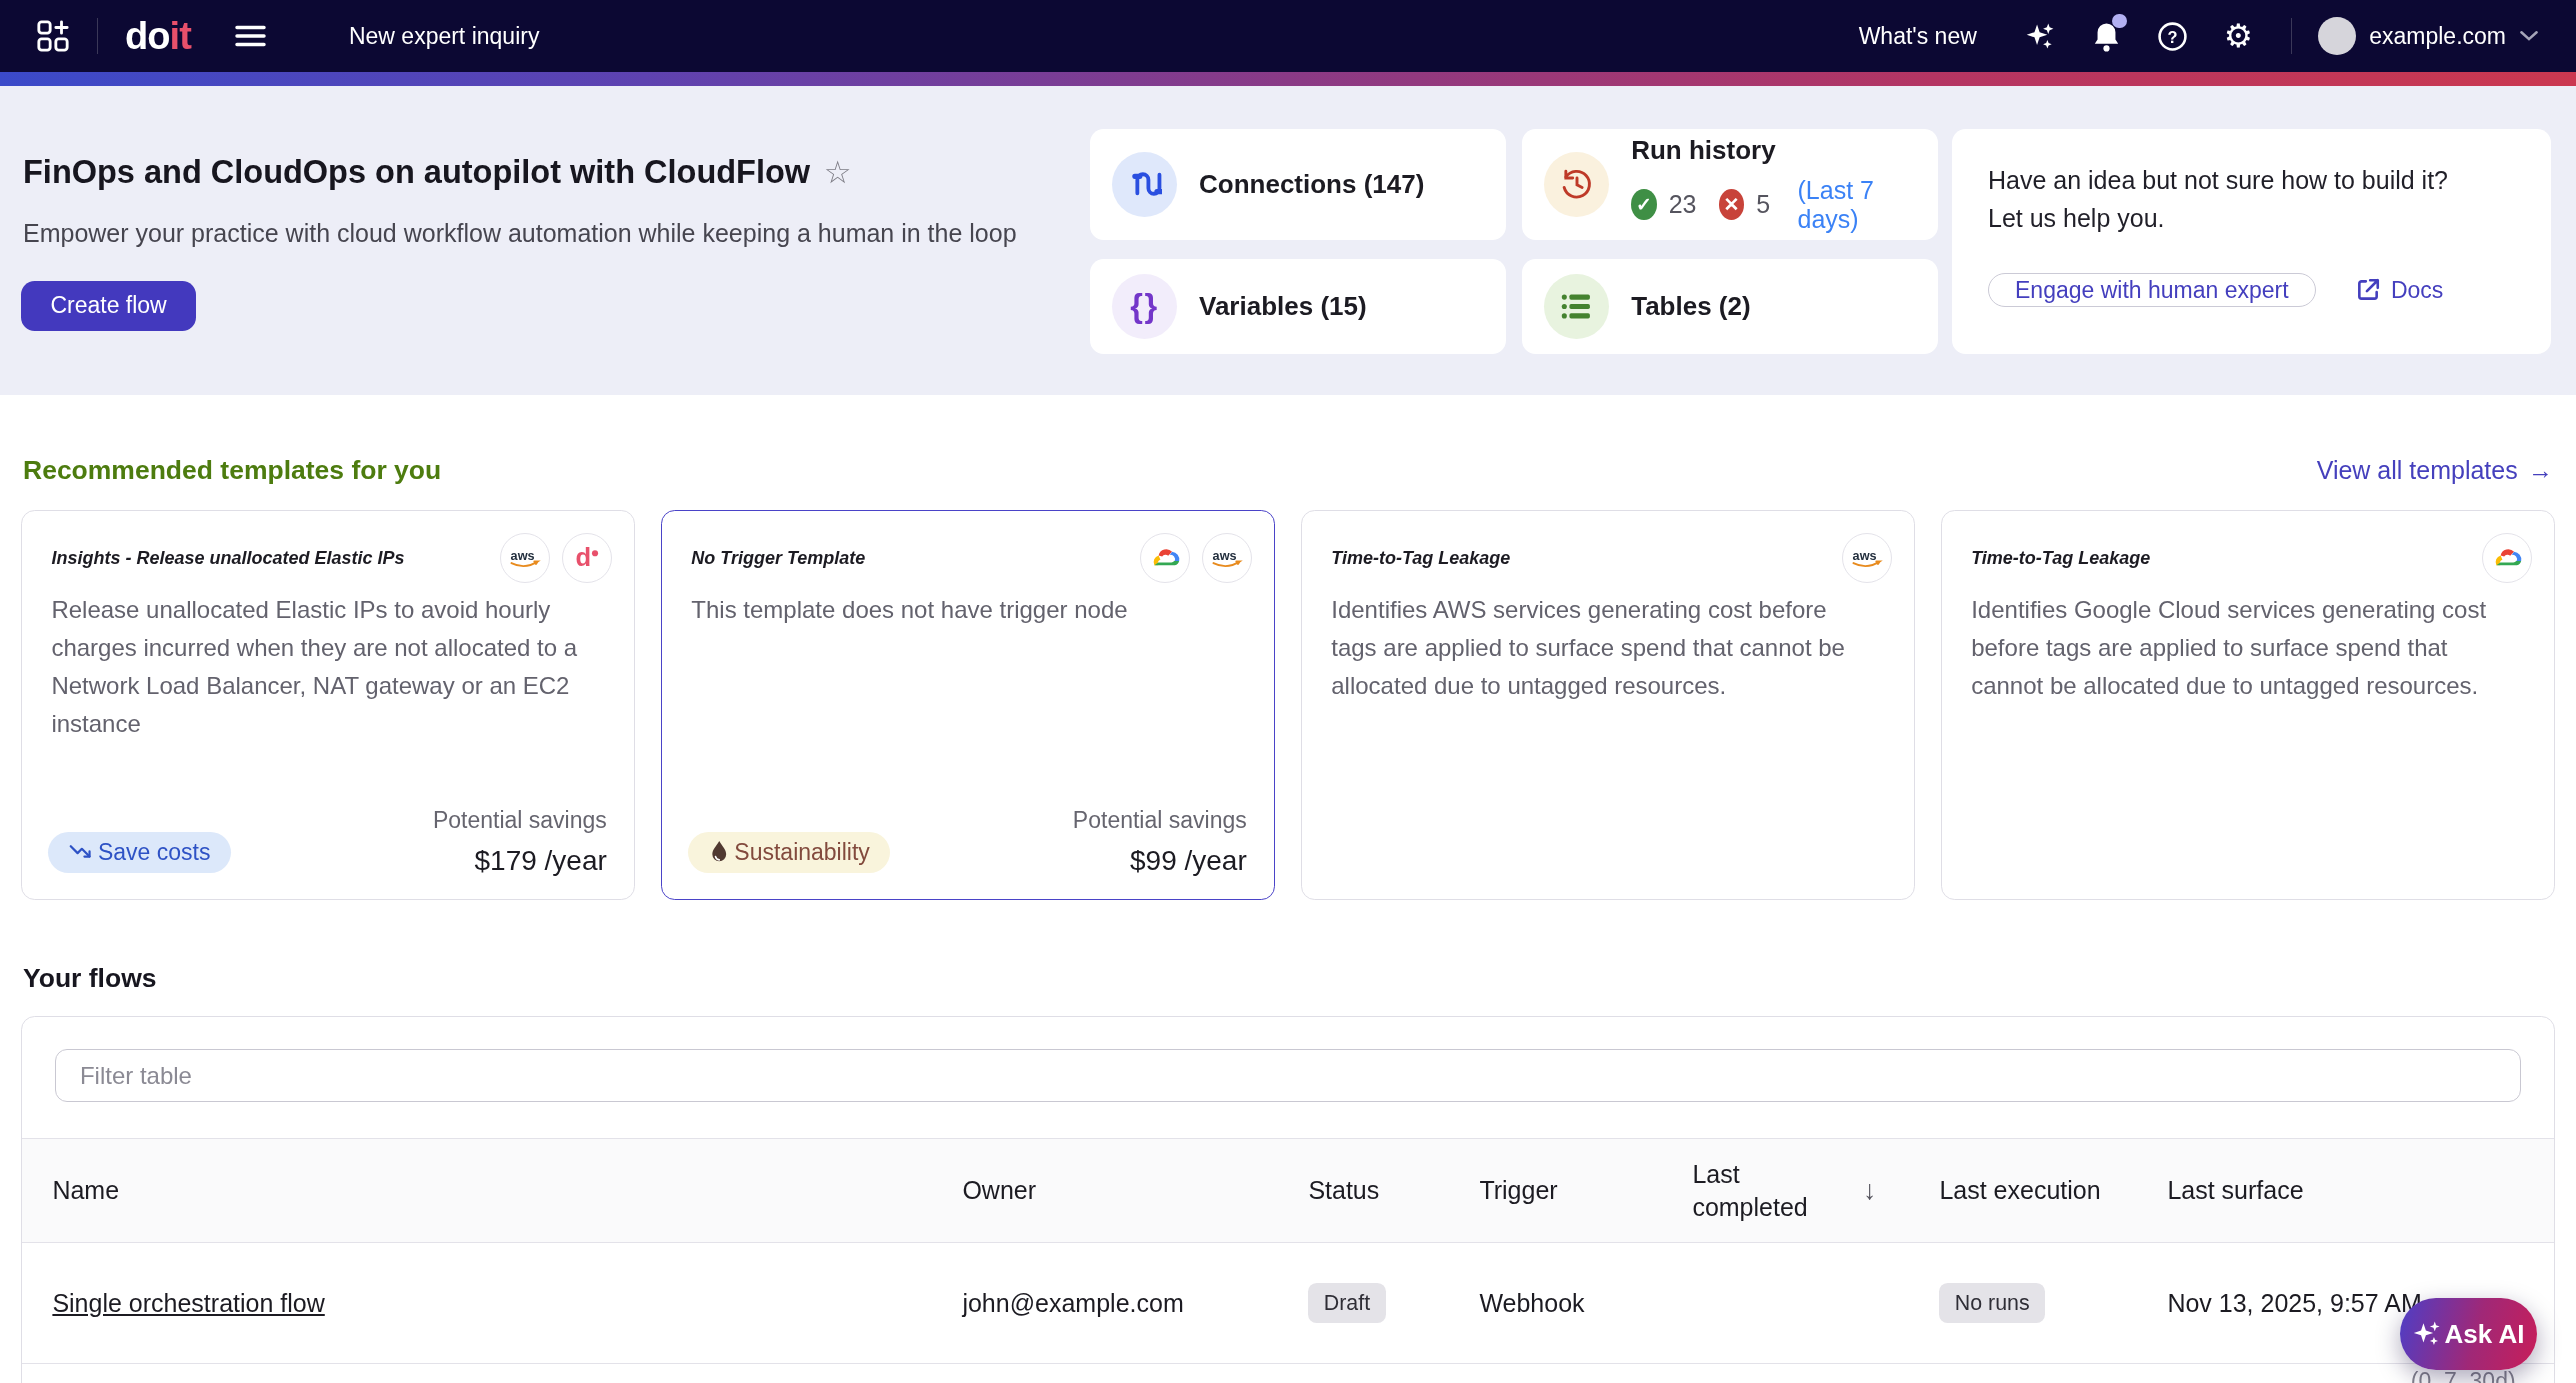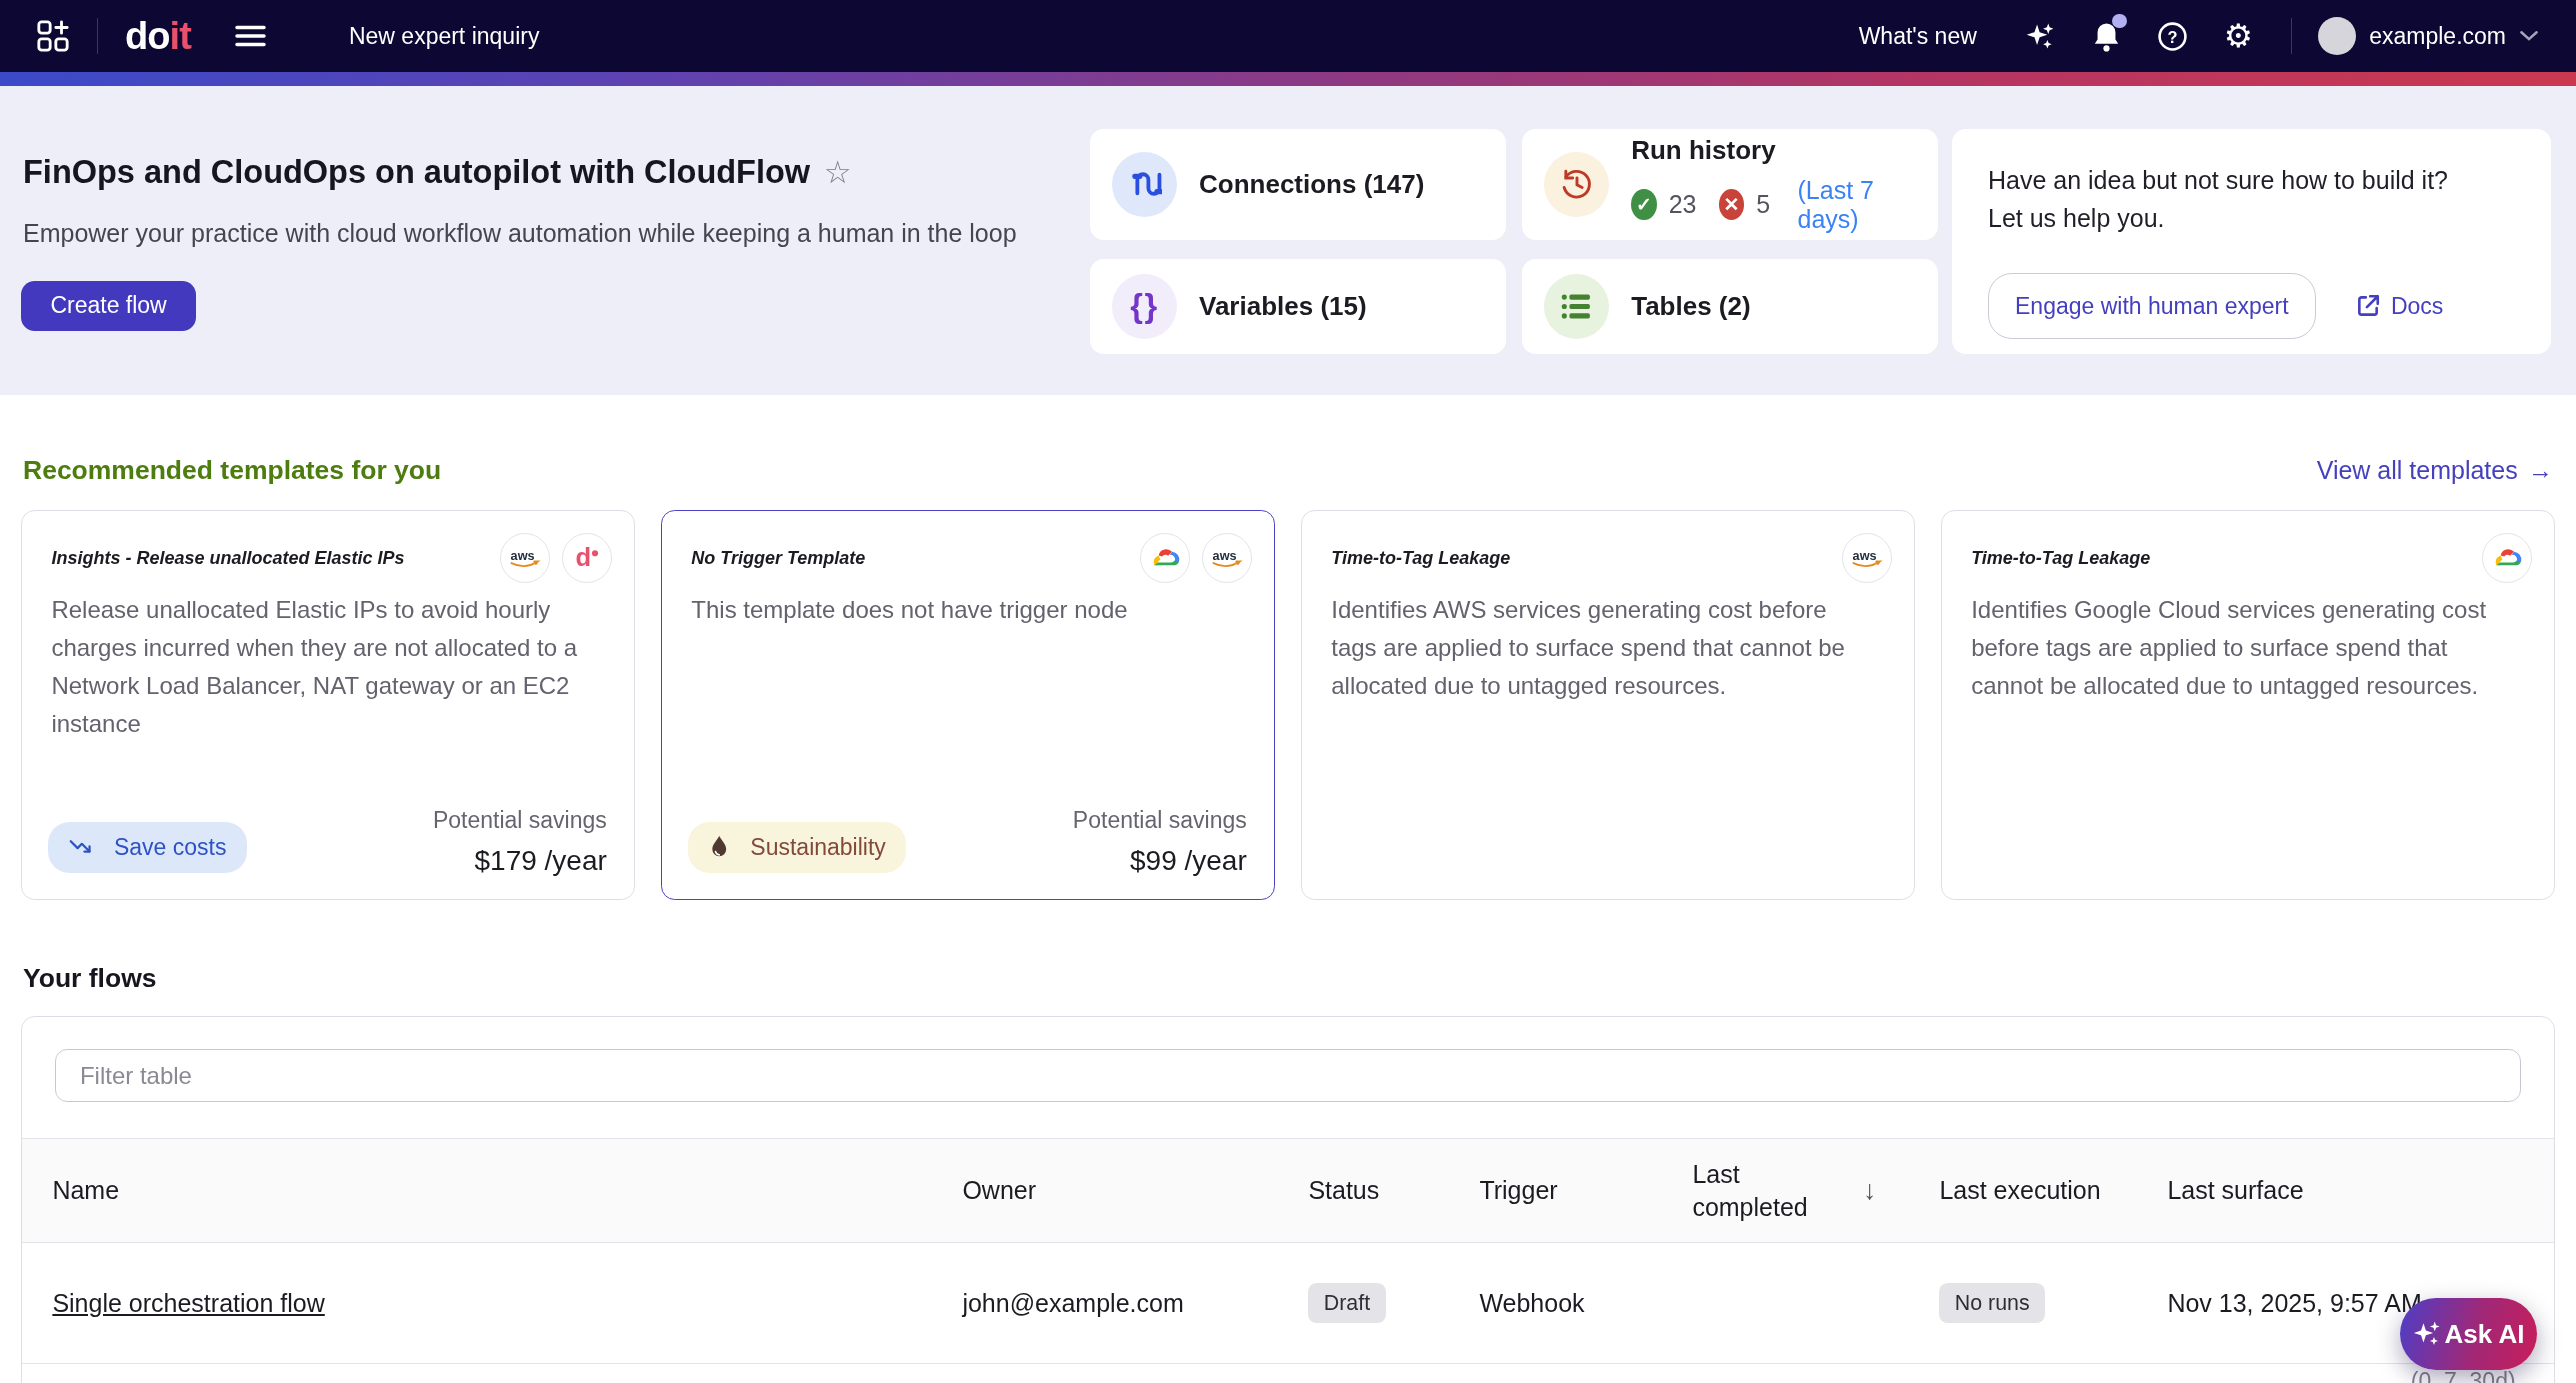--- a/index.html
+++ b/index.html
@@ -76,43 +76,43 @@
   .dot-red { background: #C8433A; }
   .run-period { color: #3b82f6; margin-left: 5.1px; }
   .run-num { margin-right: 10.3px; }
   .expert-card {
     position: absolute; left: 1952px; top: 43px; width: 599px; height: 225px;
     background: #fff; border-radius: 13.7px; padding: 32.5px 36px;
   }
   .expert-line { font-size: 25px; color: #201F28; line-height: 38px; }
   .expert-actions { display: flex; align-items: center; margin-top: 36px; }
   .engage-btn {
-    height: 66px; border: 0.9px solid #CBCAD6; background: #fff; border-radius: 24px;
+    height: 34px; border: 0.9px solid #CBCAD6; background: #fff; border-radius: 24px;
     color: #443FBE; font-size: 23px; font-weight: 500; padding: 0 26px; cursor: pointer;
     font-family: "Liberation Sans", sans-serif;
   }
   .docs-link { display: flex; align-items: center; gap: 10.3px; color: #443FBE; font-size: 23px; font-weight: 500; margin-left: 39px; cursor: pointer; }
 
   
   .section-head { display: flex; align-items: center; justify-content: space-between; margin: 60px 23px 0 23px; }
   .section-title { font-size: 26.5px; font-weight: 700; color: #4d7c0f; }
   .view-all { display: flex; align-items: center; gap: 10.3px; color: #4540BD; font-size: 25px; font-weight: 500; cursor: pointer; }
   .cards-row { display: grid; grid-template-columns: repeat(4, 1fr); gap: 26.5px; margin: 24px 21.4px 0 21.4px; }
   .tcard {
     position: relative; background: #fff; border: 0.9px solid #DFDEE6; border-radius: 13.7px;
     height: 390px; padding: 27px 29px; cursor: pointer;
   }
   .tcard.selected { border: 1.7px solid #4A43C8; }
   .tcard-title { font-size: 18px; font-weight: 600; color: #1C1B22; line-height: 40px; max-width: 428px; font-style: italic; }
   .tcard-badges { position: absolute; top: 22px; right: 22px; display: flex; gap: 12px; }
   .badge-circle { width: 50px; height: 50px; border-radius: 50%; background: #fff; border: 0.9px solid #E4E3EA; display: flex; align-items: center; justify-content: center; }
   .tcard-desc { margin-top: 13.7px; font-size: 24px; color: #63626D; line-height: 38px; padding-right: 8.6px; }
   .tcard-chip {
-    position: absolute; left: 26px; bottom: 26px; height: 51px; border-radius: 21.4px;
-    display: flex; align-items: center; gap: 21px; padding: 0 20.5px; font-size: 23px; justify-content: center;
+    position: absolute; left: 26px; bottom: 26px; height: 41px; border-radius: 21.4px;
+    display: flex; align-items: center; gap: 5px; padding: 0 20.5px; font-size: 23px; justify-content: center;
   }
   .chip-blue { background: #DCE8FA; color: #2E52C5; }
   .chip-cream { background: #F9F4DC; color: #824A3D; }
   .tcard-savings { position: absolute; right: 27px; bottom: 22px; text-align: right; }
   .savings-label { font-size: 23px; color: #66656F; }
   .savings-value { font-size: 28px; font-weight: 500; color: #1C1B22; margin-top: 10.3px; }
 
   
   .flows-title { margin: 63px 23px 0 23px; font-size: 26.5px; font-weight: 700; color: #17161F; }
   .flows-panel {

